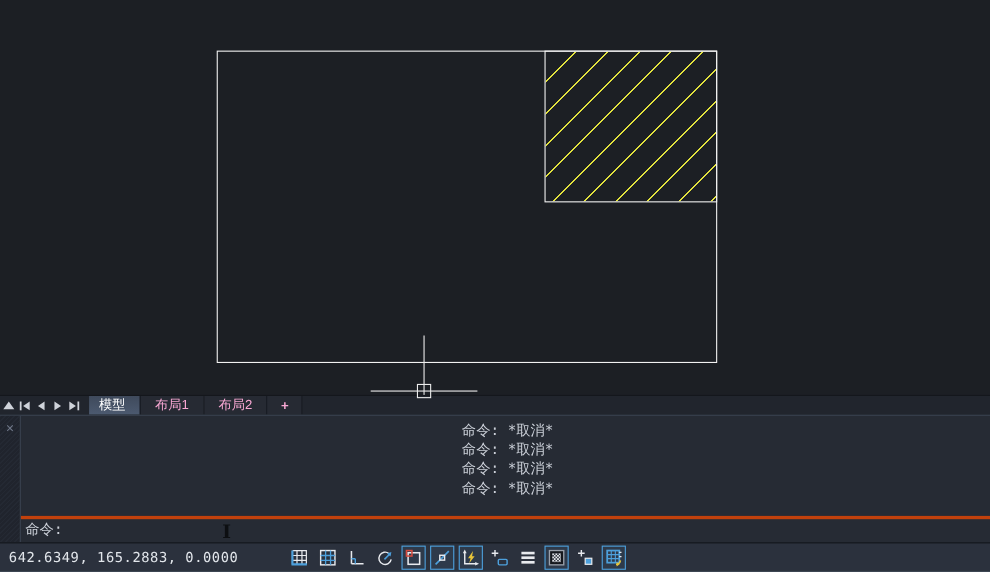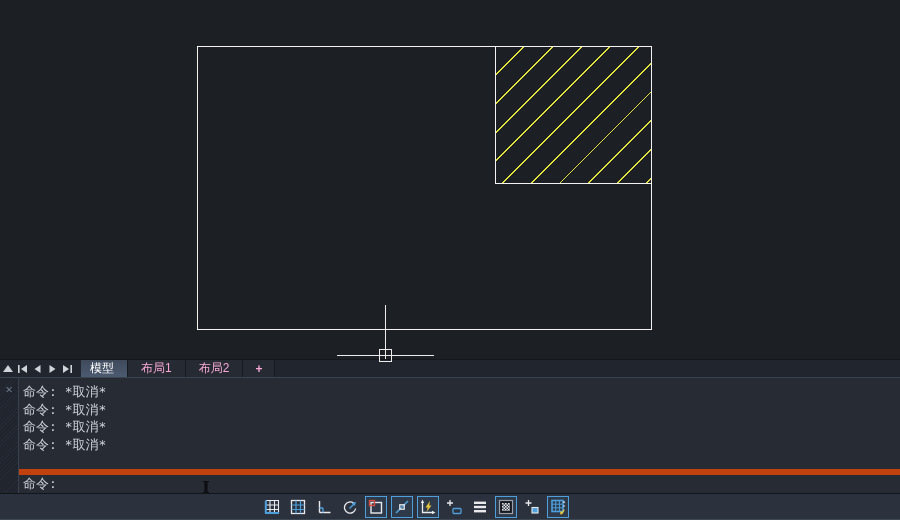--- a/index.html
+++ b/index.html
@@ -34,22 +34,22 @@
   
   .cmdwindow { height:116px; display:flex; background:#262b34;
                border-top:1px solid #3a4350;
                font-family:"DejaVu Sans Mono", monospace; }
   .cmd-strip { width:19px; background:repeating-linear-gradient(135deg,#242933 0 1px,#20242d 1px 3px);
                border-right:1px solid #39414e; display:flex; justify-content:center; }
   .cmd-close { color:#70798a; font-size:12px; font-weight:bold; margin-top:5px; cursor:pointer;
                line-height:12px; }
   .cmd-main { flex:1; display:flex; flex-direction:column; position:relative; }
   .cmd-history { flex:1; padding:5px 0 0 4px; }
-  .cmd-line { font-size:13px; color:#ccd1d9; line-height:17.6px; white-space:pre; }
-  .cmd-promptrow { height:24px; border-top:6px solid #c2410c; display:flex; align-items:flex-end;
+  .cmd-line { font-size:13px; color:#ccd1d9; line-height:17.6px; white-space:pre;text-align:center; }
+  .cmd-promptrow { height:24px; border-top:3px solid #c2410c; display:flex; align-items:flex-start;
                    position:relative; }
   .cmd-prompt { font-size:13px; color:#ccd1d9; padding-left:4px; }
   .ibeam { position:absolute; left:183px; top:2px; font-family:"DejaVu Serif", serif;
            font-size:17px; color:#0d0f12; font-weight:bold; }
 
   
   .statusbar { height:27px; background:#2b313d; border-top:1px solid #12151a;
                border-bottom:1px solid #3d4653; position:relative; display:flex; align-items:center; }
   .coords { position:absolute; left:8px; font-family:"DejaVu Sans Mono", monospace;
             font-size:12.5px; color:#e2e6eb; letter-spacing:0.5px; cursor:pointer; }
@@ -126,20 +126,21 @@
         <div class="cmd-line">命令: *取消*</div>
       </div>
       <div class="cmd-promptrow">
         <span class="cmd-prompt">命令:</span>
         <span class="ibeam">I</span>
       </div>
     </div>
   </div>
 
   <div class="statusbar">
+    <span class="coords">642.6349, 165.2883, 0.0000</span>
     <div class="sicons">
 
       <div class="sicon">
         <svg width="20" height="20" viewBox="0 0 20 20">
           <path d="M4 3.5H17 M4 8H17 M4 12.5H17 M8 3.5V16 M12.5 3.5V16 M16.5 3.5V16" stroke="#e8eaee" stroke-width="1.1" fill="none"></path>
           <path d="M3.8 3.5V16.2 M3 16H17" stroke="#4da0dc" stroke-width="2" fill="none"></path>
         </svg>
       </div>
 
       <div class="sicon">

